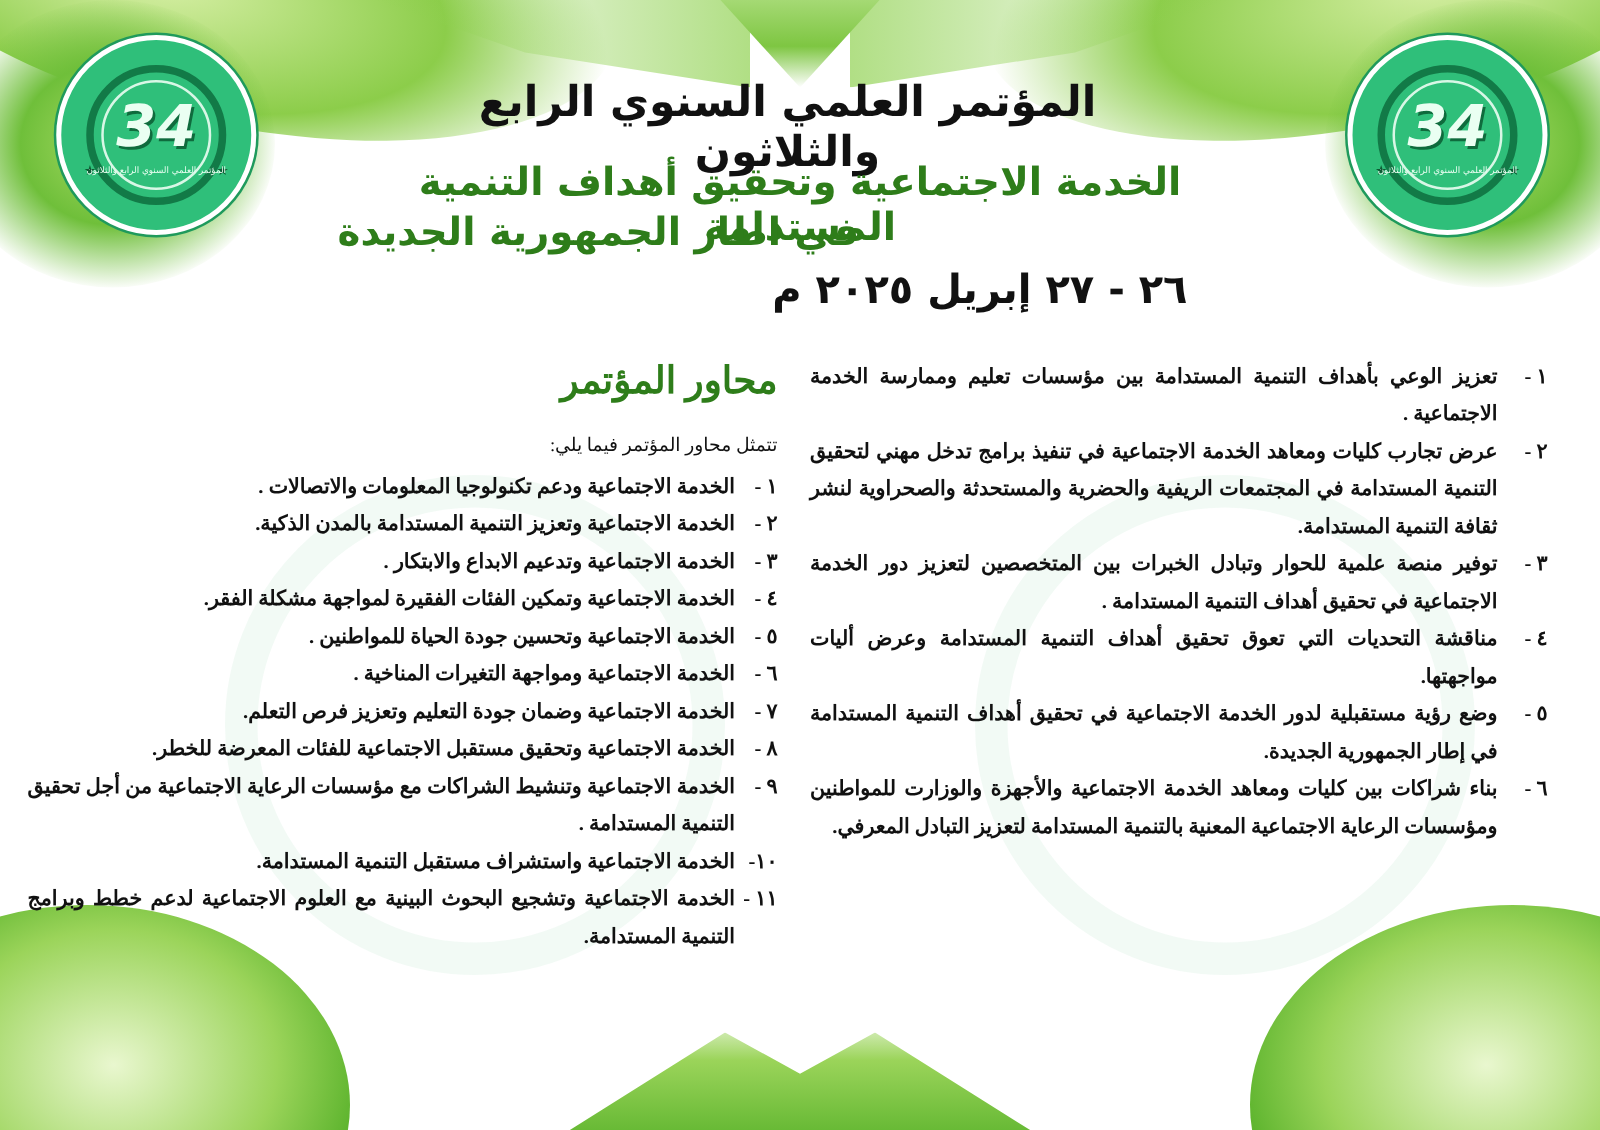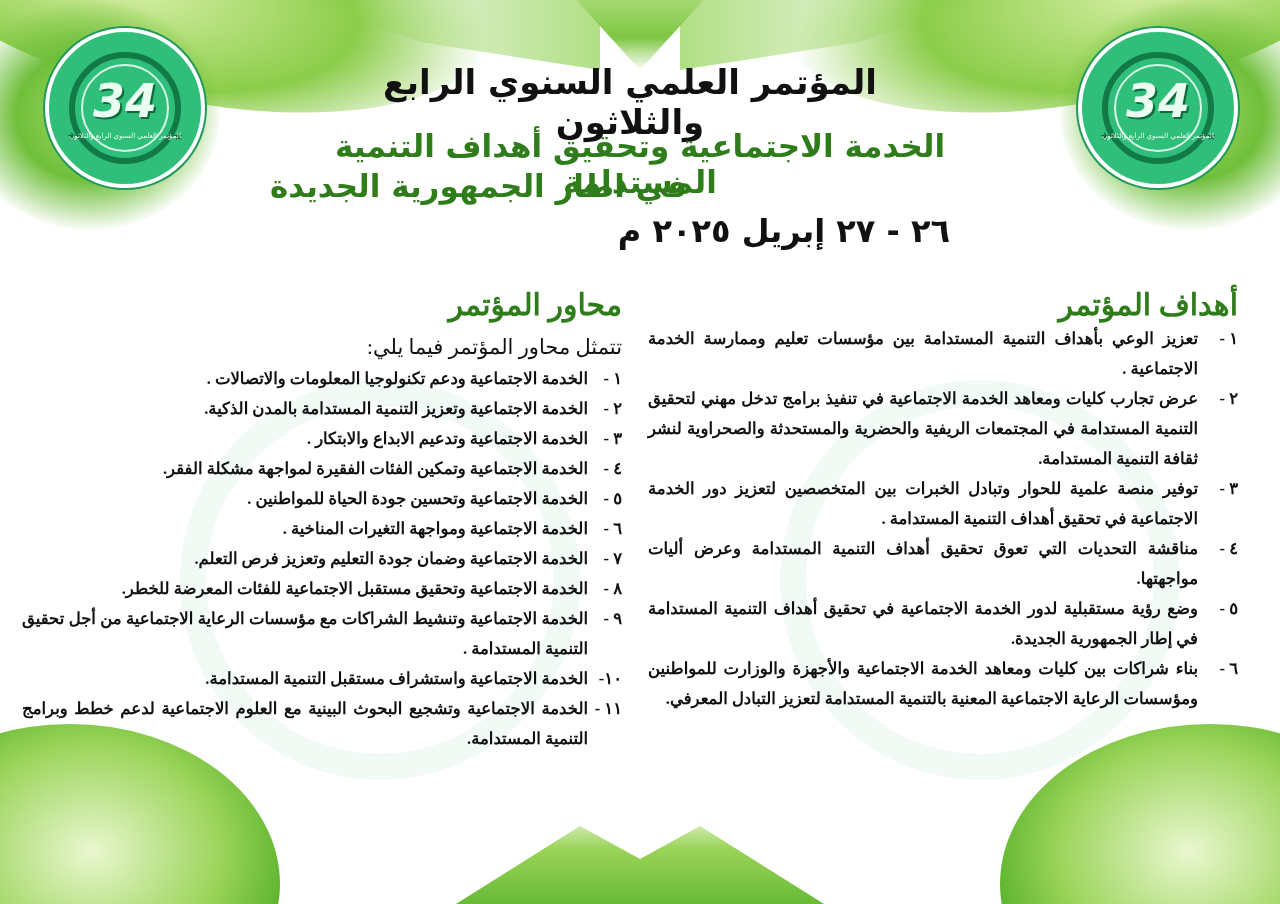--- a/index.html
+++ b/index.html
@@ -29,21 +29,21 @@
   .logo .star.s1{left:18px;} .logo .star.s2{right:18px;}
   .content{position:absolute;inset:0;z-index:3;direction:rtl;}
   .title{position:absolute;left:330px;width:600px;top:62px;text-align:center;font-weight:bold;font-size:34px;color:#111;}
   .sub1{position:absolute;left:270px;width:740px;top:128px;text-align:center;font-weight:bold;font-size:31px;color:#2e7d1a;}
   .sub2{position:absolute;left:270px;width:740px;top:168px;text-align:left;font-weight:bold;font-size:31px;color:#2e7d1a;}
   .date{position:absolute;left:330px;width:620px;top:212px;text-align:right;font-weight:bold;font-size:32px;color:#111;}
   .col{position:absolute;top:286px;font-family:Liberation Serif, serif;}
   .col.right{right:42px;width:590px;}
   .col.left{right:658px;width:600px;}
   .col h2{margin:0;font-size:30px;color:#2e7d1a;font-weight:bold;line-height:38px;}
-  .col .intro{font-size:21px;line-height:30px;margin:8px 0 2px 0;}
+  .col .intro{font-size:15px;line-height:30px;margin:18px 0 2px 0;}
   .list{list-style:none;margin:0;padding:0;}
   .list li{display:flex;font-size:16.5px;line-height:30px;font-weight:bold;color:#111;}
   .list li .n{flex:0 0 auto;width:40px;text-align:right;}
   .list li .t{flex:1;text-align:justify;}
   .col.left .list li .n{width:34px;}
 </style>
 </head>
 <body>
 
 <div class="bg">
@@ -78,21 +78,20 @@
   <span class="cap">المؤتمر العلمي السنوي الرابع والثلاثون</span>
 </div>
 
 <div class="content">
   <div class="title">المؤتمر العلمي السنوي الرابع والثلاثون</div>
   <div class="sub1">الخدمة الاجتماعية وتحقيق أهداف التنمية المستدامة</div>
   <div class="sub2">في اطار الجمهورية الجديدة</div>
   <div class="date">٢٦ - ٢٧ إبريل ٢٠٢٥ م</div>
 
   <section class="col right">
-    <h2>أهداف المؤتمر</h2>
     <ul class="list">
       <li>
           <span class="n">١ -</span>
           <span class="t">تعزيز الوعي بأهداف التنمية المستدامة بين مؤسسات تعليم وممارسة الخدمة الاجتماعية .</span>
         </li>
       <li>
           <span class="n">٢ -</span>
           <span class="t">عرض تجارب كليات ومعاهد الخدمة الاجتماعية في تنفيذ برامج تدخل مهني لتحقيق التنمية المستدامة في المجتمعات الريفية والحضرية والمستحدثة والصحراوية لنشر ثقافة التنمية المستدامة.</span>
         </li>
       <li>

